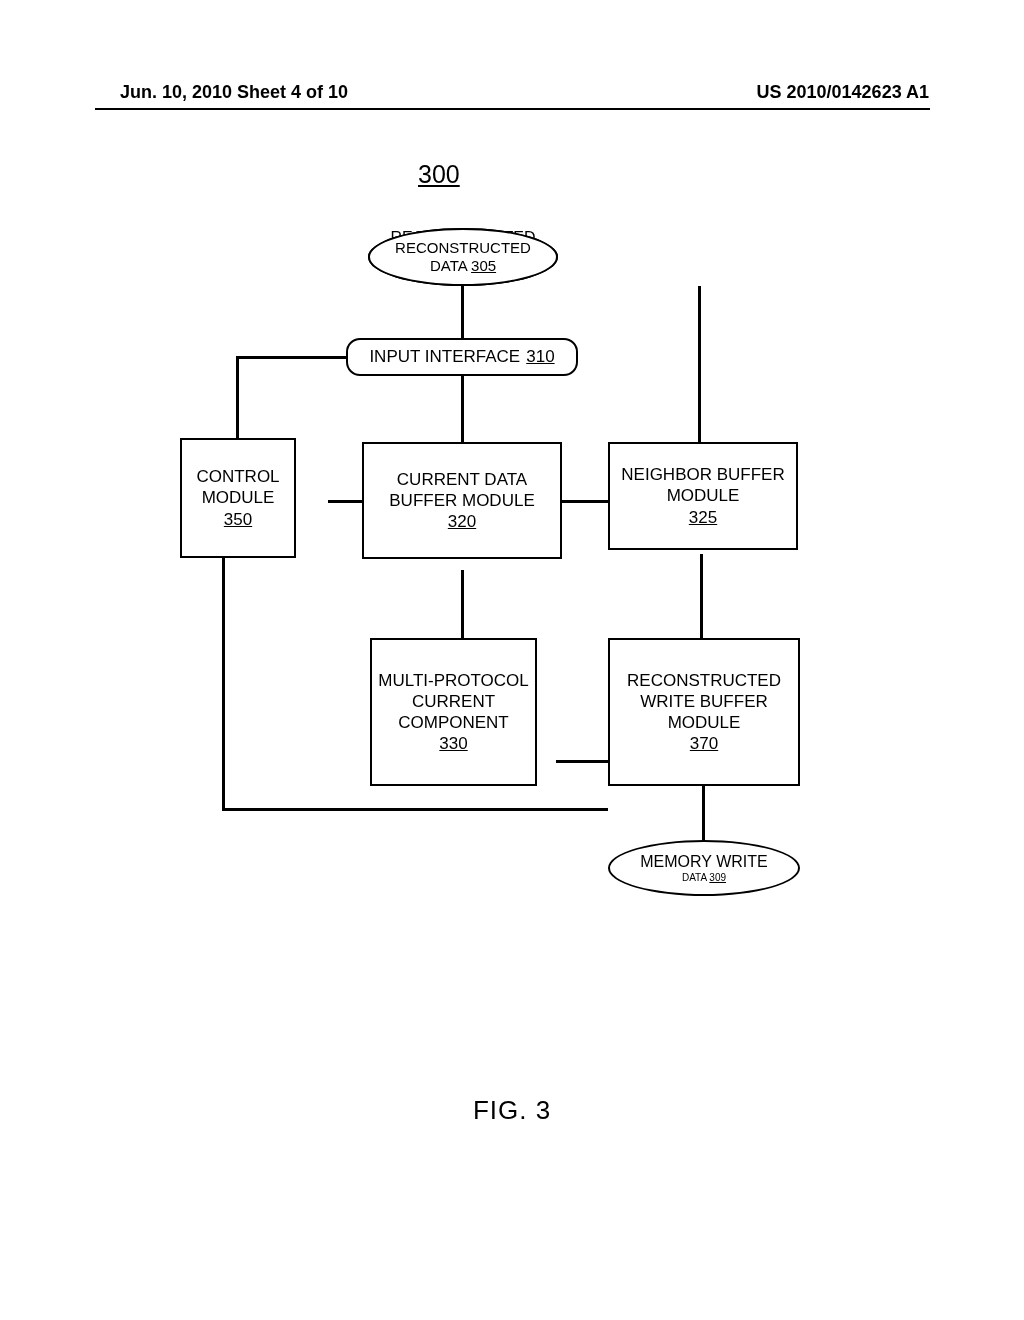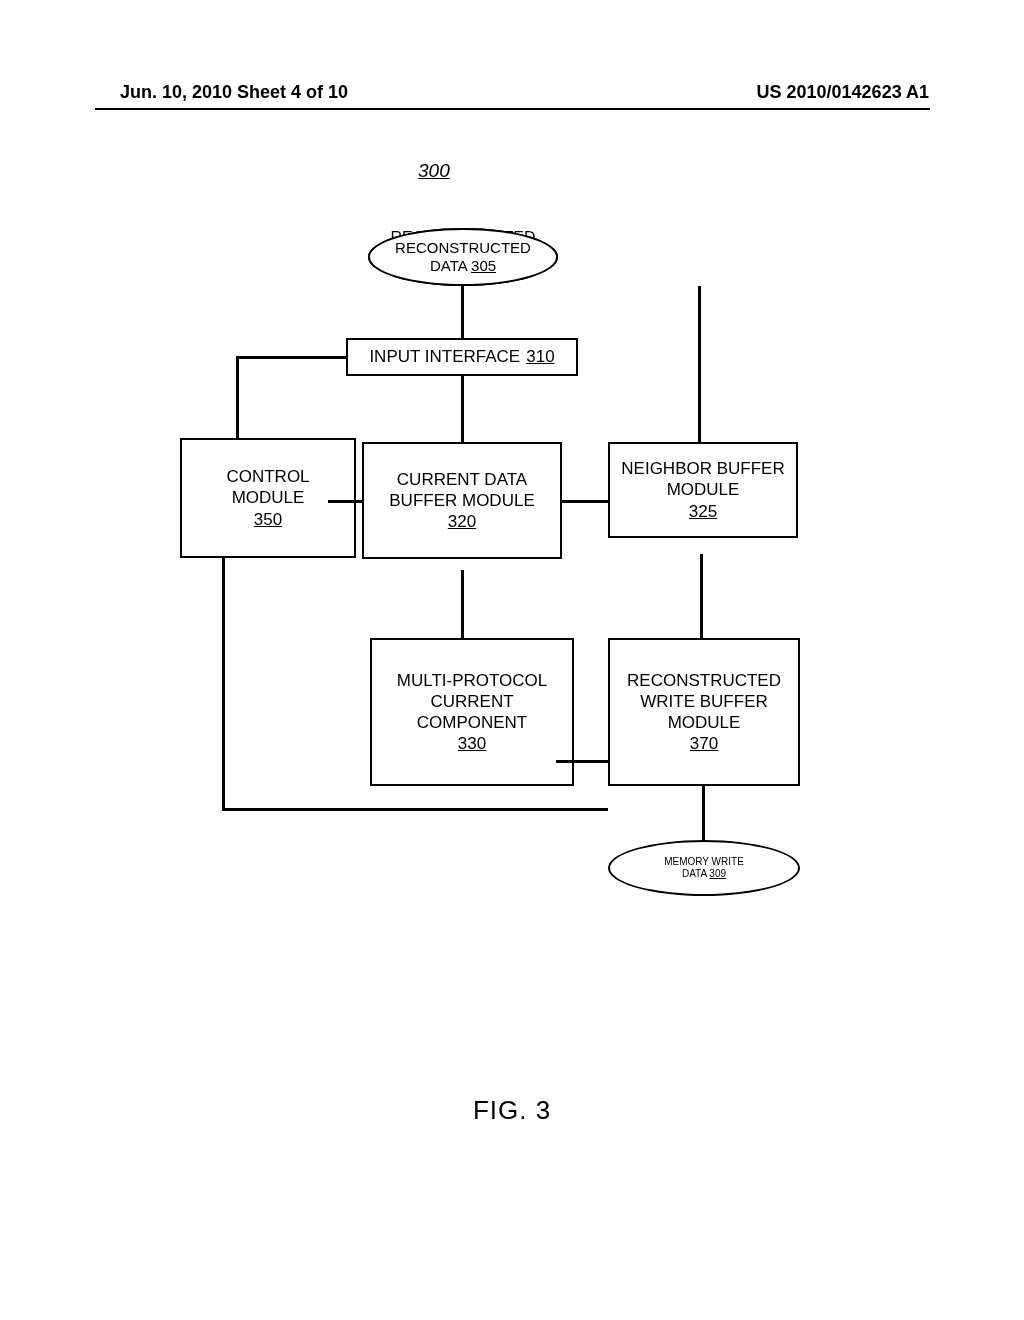--- a/index.html
+++ b/index.html
@@ -32,23 +32,22 @@
     position: absolute;
     left: 0;
     top: 0;
     width: 1024px;
     height: 1100px;
   }
   .num300 {
     position: absolute;
     top: 160px;
     left: 418px;
-    font-size: 19px;
+    font-size: 25px;
     text-decoration: underline;
-    font-style: italic;
   }
   .box {
     position: absolute;
     border: 2.5px solid #000;
     background: #fff;
     text-align: center;
     font-size: 17px;
     display: flex;
     flex-direction: column;
     align-items: center;
@@ -103,77 +102,77 @@
   <div class="ellipse" style="left:368px; top:228px; width:190px; height:58px;">
     <div style="font-size:15px;">RECONSTRUCTED</div>
     <div style="font-size:15px;">DATA <span class="refnum">305</span></div>
   </div>
 
 
   <div class="line" style="left:461px; top:286px; width:2.5px; height:52px;"></div>
 
   <div class="line" style="left:698px; top:286px; width:2.5px; height:156px;"></div>
 
-  <div class="box" style="left:346px; top:338px; width:232px; height:38px; flex-direction:row; gap:6px;">
+  <div class="box" style="left:346px; top:338px; width:232px; height:38px; flex-direction:row; gap:6px;border-radius:14px;">
     <span>INPUT INTERFACE</span>
     <span class="refnum">310</span>
   </div>
 
   <div class="line" style="left:461px; top:376px; width:2.5px; height:66px;"></div>
 
   <div class="line" style="left:236px; top:356px; width:110px; height:2.5px;"></div>
   <div class="line" style="left:236px; top:356px; width:2.5px; height:82px;"></div>
 
-  <div class="box" style="left:180px; top:438px; width:176px; height:120px;">
+  <div class="box" style="left:180px; top:438px; width:116px; height:120px;">
     <span>CONTROL</span>
     <span>MODULE</span>
     <span class="refnum">350</span>
   </div>
 
   <div class="box" style="left:362px; top:442px; width:200px; height:117px;">
     <span>CURRENT DATA</span>
     <span>BUFFER MODULE</span>
     <span class="refnum">320</span>
   </div>
 
-  <div class="box" style="left:608px; top:442px; width:190px; height:96px;">
+  <div class="box" style="left:608px; top:442px; width:190px; height:108px;">
     <span>NEIGHBOR BUFFER</span>
     <span>MODULE</span>
     <span class="refnum">325</span>
   </div>
 
   <div class="line" style="left:328px; top:500px; width:34px; height:2.5px;"></div>
 
   <div class="line" style="left:562px; top:500px; width:46px; height:2.5px;"></div>
 
   <div class="line" style="left:461px; top:570px; width:2.5px; height:68px;"></div>
 
   <div class="line" style="left:700px; top:554px; width:2.5px; height:84px;"></div>
 
   <div class="line" style="left:222px; top:558px; width:2.5px; height:252px;"></div>
   <div class="line" style="left:222px; top:808px; width:386px; height:2.5px;"></div>
 
-  <div class="box" style="left:370px; top:638px; width:204px; height:148px;text-align:right;">
+  <div class="box" style="left:370px; top:638px; width:167px; height:148px;text-align:right;">
     <span>MULTI-PROTOCOL</span>
     <span>CURRENT</span>
     <span>COMPONENT</span>
     <span class="refnum">330</span>
   </div>
 
   <div class="box" style="left:608px; top:638px; width:192px; height:148px;">
     <span>RECONSTRUCTED</span>
     <span>WRITE BUFFER</span>
     <span>MODULE</span>
     <span class="refnum">370</span>
   </div>
 
   <div class="line" style="left:556px; top:760px; width:52px; height:2.5px;"></div>
 
   <div class="line" style="left:702px; top:786px; width:2.5px; height:54px;"></div>
 
   <div class="ellipse" style="left:608px; top:840px; width:192px; height:56px;">
-    <div style="font-size:10px;">MEMORY WRITE</div>
+    <div style="font-size:16px;">MEMORY WRITE</div>
     <div style="font-size:10px;">DATA <span class="refnum">309</span></div>
   </div>
 
 </div>
 
 <div class="fig-label">FIG. 3</div>
 
 </body></html>

